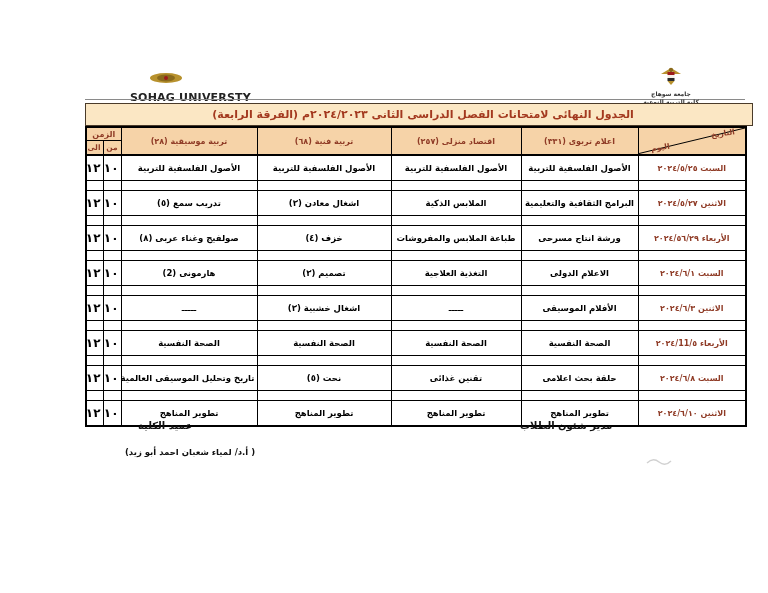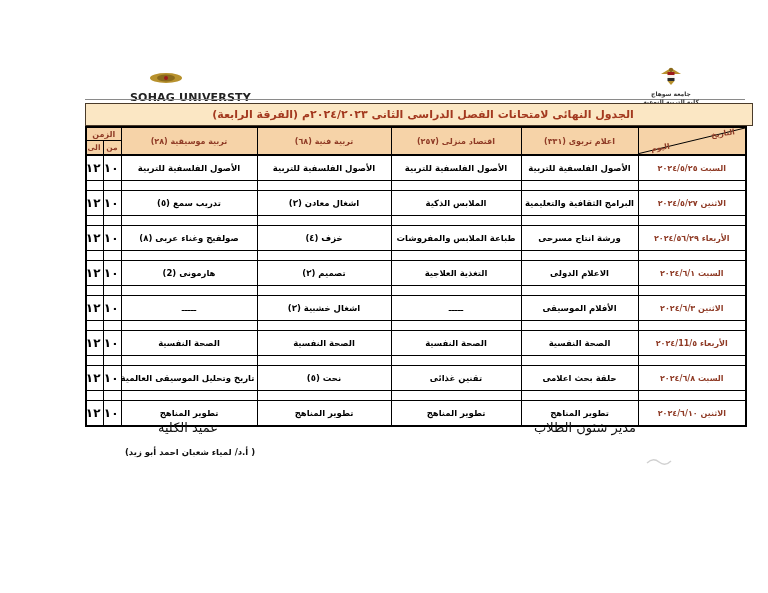--- a/index.html
+++ b/index.html
@@ -36,21 +36,21 @@
   td.c-subj{font-size:8.5px;font-weight:bold;color:var(--body-text);}
   td.c-date{font-size:8px;font-weight:bold;color:var(--date-text);}
   td.c-time{font-size:12px;font-weight:bold;color:var(--body-text);}
   tr.content-row td{height:24px;}
   tr.sep-row td{height:9px;}
   th.diag{position:relative;padding:0;}
   th.diag svg{position:absolute;inset:0;}
   th.diag .lbl-top{position:absolute;right:10px;top:1px;transform:rotate(-9deg);font-size:7.5px;}
   th.diag .lbl-bottom{position:absolute;left:12px;bottom:2px;transform:rotate(-9deg);font-size:7.5px;}
   .footer-row{position:absolute;top:420px;left:0;width:768px;height:14px;}
-  .sig{position:absolute;direction:rtl;font-size:13px;font-weight:normal;color:#111;text-align:center;}
+  .sig{position:absolute;direction:rtl;font-size:10px;font-weight:bold;color:#111;text-align:left;}
   .sig.dean{left:138px;width:100px;}
   .sig.vice{left:318px;width:196px;}
   .sig.stud{left:520px;width:130px;}
   .dean-name{position:absolute;left:100px;top:447px;width:180px;text-align:center;
     direction:rtl;font-size:8.5px;font-weight:bold;color:#111;}
   .scribble{position:absolute;left:645px;top:452px;opacity:.45;}
 </style>
 </head>
 <body>
 

